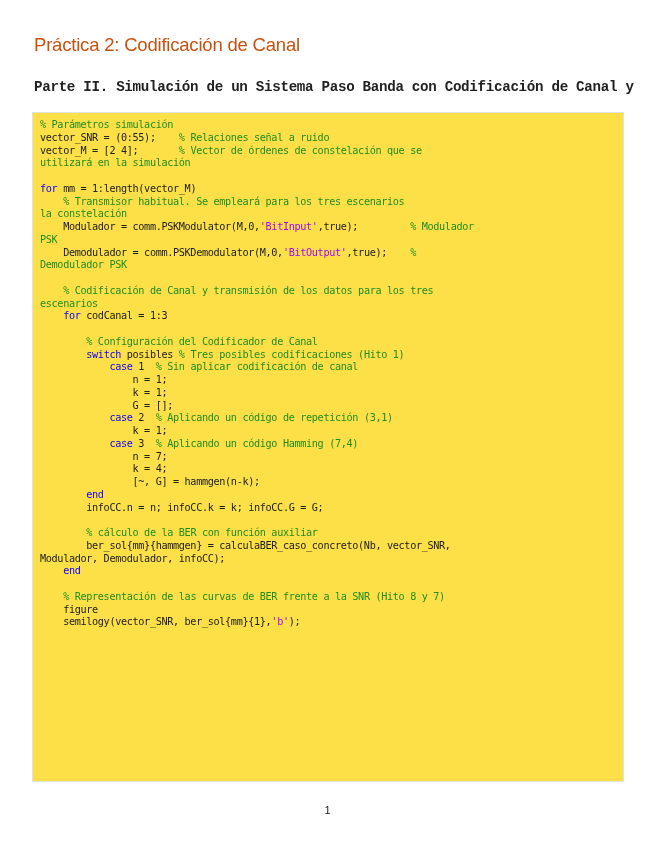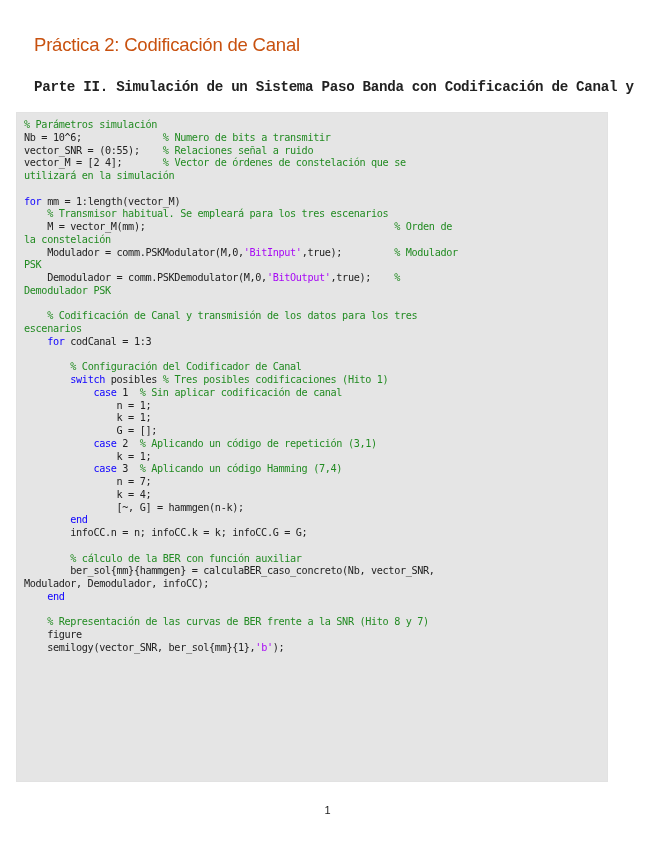--- a/index.html
+++ b/index.html
@@ -10,22 +10,22 @@
     font-size: 18.5px; color: #c8510f; font-weight: normal;
     letter-spacing: -0.2px;
   }
   .section-heading {
     position: absolute; left: 34px; top: 80px; width: 600px;
     font-family: Liberation Mono, monospace;
     font-size: 14.2px; font-weight: bold; color: #222222;
     line-height: 15.5px; letter-spacing: -0.3px;
   }
   .code-box {
-    position: absolute; left: 16px; top: 112px; width: 592px; height: 670px;
-    background: #e5e5e5; border: 1px solid #e2e2e2; box-sizing: border-box;
+    position: absolute; left: 32px; top: 112px; width: 592px; height: 670px;
+    background: #fde047; border: 1px solid #e2e2e2; box-sizing: border-box;
     padding: 6px 0 0 7px;
   }
   .code-line {
     font-family: "DejaVu Sans Mono", monospace;
     font-size: 10.2px; line-height: 12.75px; height: 12.75px;
     color: #222222; white-space: pre; letter-spacing: -0.35px;
   }
   .cm { color: #228b22; }
   .kw { color: #0e00ff; }
   .st { color: #a709f5; }
@@ -38,28 +38,26 @@
 <body>
 
 <div class="page-title">Práctica 2: Codificación de Canal</div>
 
 <div class="section-heading">
   <div>Parte II. Simulación de un Sistema Paso Banda con Codificación de Canal y</div>
 </div>
 
 <div class="code-box" id="code-box">
     <div class="code-line"><span class="cm">% Parámetros simulación</span></div>
-    <div class="code-line"><span>Nb = 10^6;              </span><span class="cm">% Numero de bits a transmitir</span></div>
     <div class="code-line"><span>vector_SNR = (0:55);    </span><span class="cm">% Relaciones señal a ruido</span></div>
     <div class="code-line"><span>vector_M = [2 4];       </span><span class="cm">% Vector de órdenes de constelación que se</span></div>
     <div class="code-line"><span class="cm">utilizará en la simulación</span></div>
     <div class="code-line"><span></span></div>
     <div class="code-line"><span class="kw">for</span><span> mm = 1:length(vector_M)</span></div>
     <div class="code-line"><span>    </span><span class="cm">% Transmisor habitual. Se empleará para los tres escenarios</span></div>
-    <div class="code-line"><span>    M = vector_M(mm);                                           </span><span class="cm">% Orden de</span></div>
     <div class="code-line"><span class="cm">la constelación</span></div>
     <div class="code-line"><span>    Modulador = comm.PSKModulator(M,0,</span><span class="st">'BitInput'</span><span>,true);         </span><span class="cm">% Modulador</span></div>
     <div class="code-line"><span class="cm">PSK</span></div>
     <div class="code-line"><span>    Demodulador = comm.PSKDemodulator(M,0,</span><span class="st">'BitOutput'</span><span>,true);    </span><span class="cm">%</span></div>
     <div class="code-line"><span class="cm">Demodulador PSK</span></div>
     <div class="code-line"><span></span></div>
     <div class="code-line"><span>    </span><span class="cm">% Codificación de Canal y transmisión de los datos para los tres</span></div>
     <div class="code-line"><span class="cm">escenarios</span></div>
     <div class="code-line"><span>    </span><span class="kw">for</span><span> codCanal = 1:3</span></div>
     <div class="code-line"><span></span></div>

